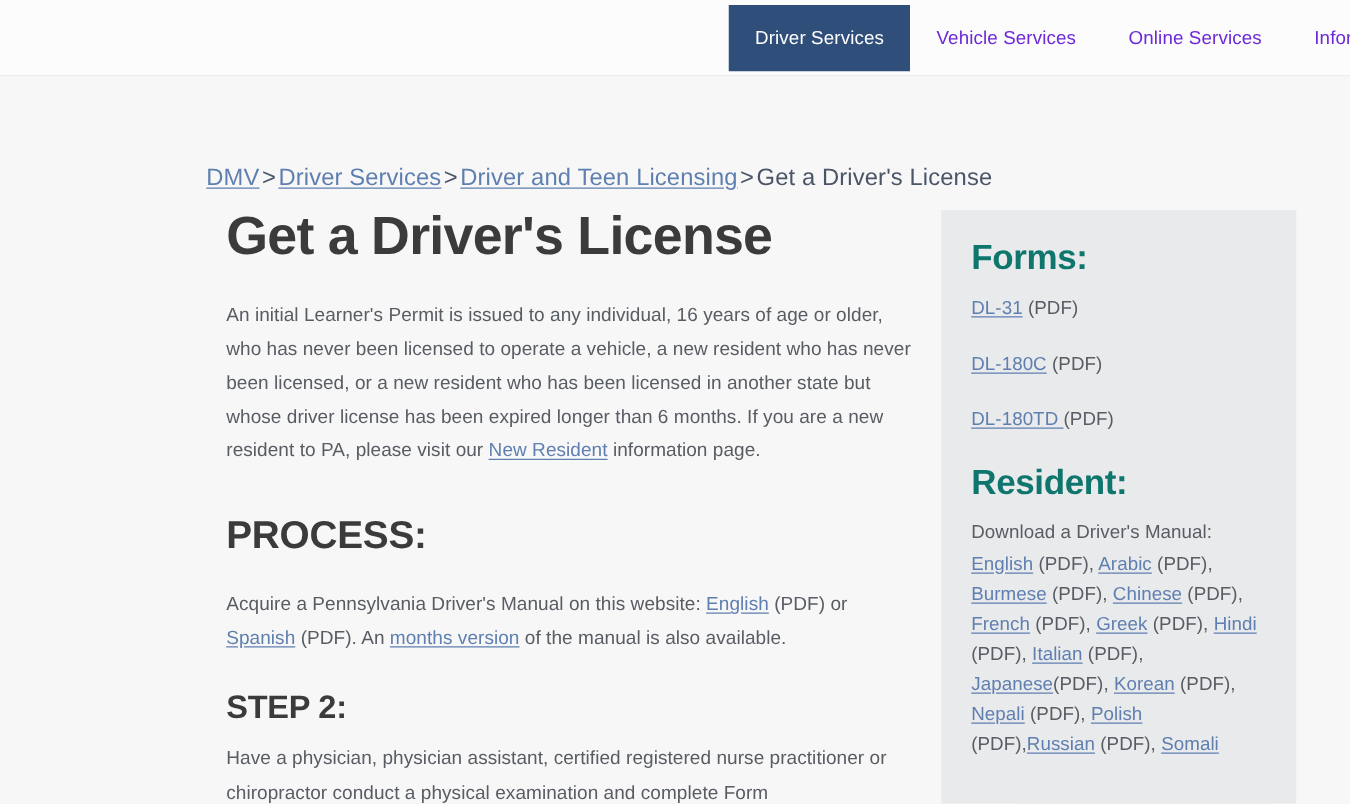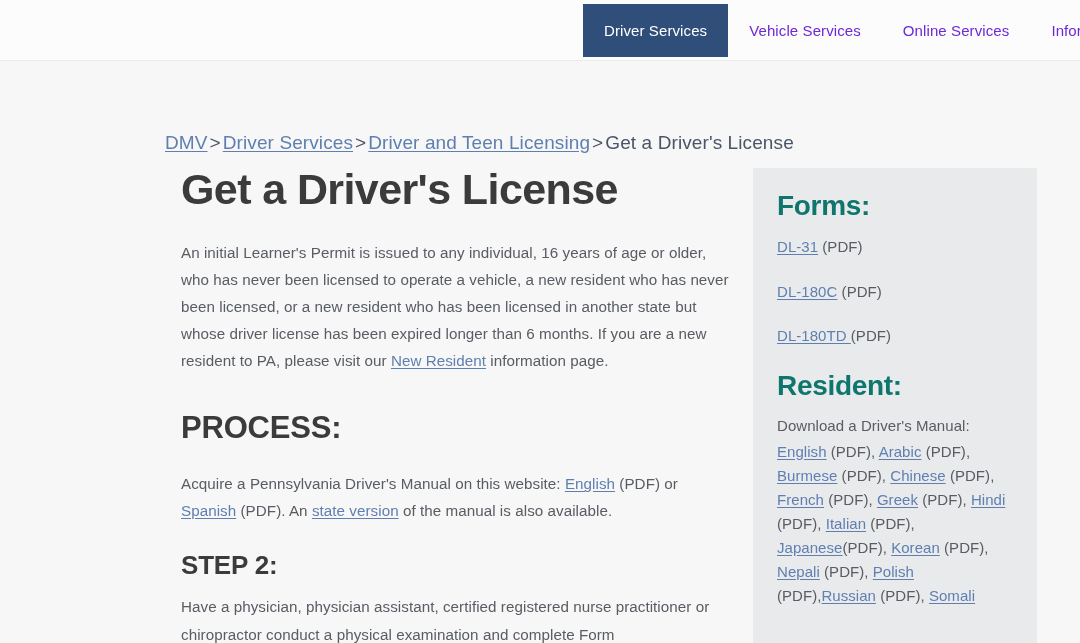--- a/index.html
+++ b/index.html
@@ -184,21 +184,21 @@
   </div>
 
   <div class="content">
 
     <h1 class="page-title">Get a Driver's License</h1>
 
     <p class="body-text"><span>An initial Learner's Permit is issued to any individual, 16 years of age or older, who has never been licensed to operate a vehicle, a new resident who has never been licensed, or a new resident who has been licensed in another state but whose driver license has been expired longer than 6 months. If you are a new resident to PA, please visit our </span><a href="#">New Resident</a><span> information page.</span></p>
 
     <h2 class="section-title">PROCESS:</h2>
 
-    <p class="body-text"><span>Acquire a Pennsylvania Driver's Manual on this website: </span><a href="#">English</a><span> (PDF) or </span><a href="#">Spanish</a><span> (PDF). An </span><a href="#">state version</a><span> of the manual is also available.</span></p>
+    <p class="body-text"><span>Acquire a Pennsylvania Driver's Manual on this website: </span><a href="#">English</a><span> (PDF) or </span><a href="#">Spanish</a><span> (PDF). An </span><a href="#">months version</a><span> of the manual is also available.</span></p>
 
     <h3 class="step-title">STEP 2:</h3>
     <p class="body-text"><span>Have a physician, physician assistant, certified registered nurse practitioner or chiropractor conduct a physical examination and complete Form </span></p>
 
   </div>
 
   <aside class="sidebar">
 
     <h2 class="sidebar-heading">Forms:</h2>
 

